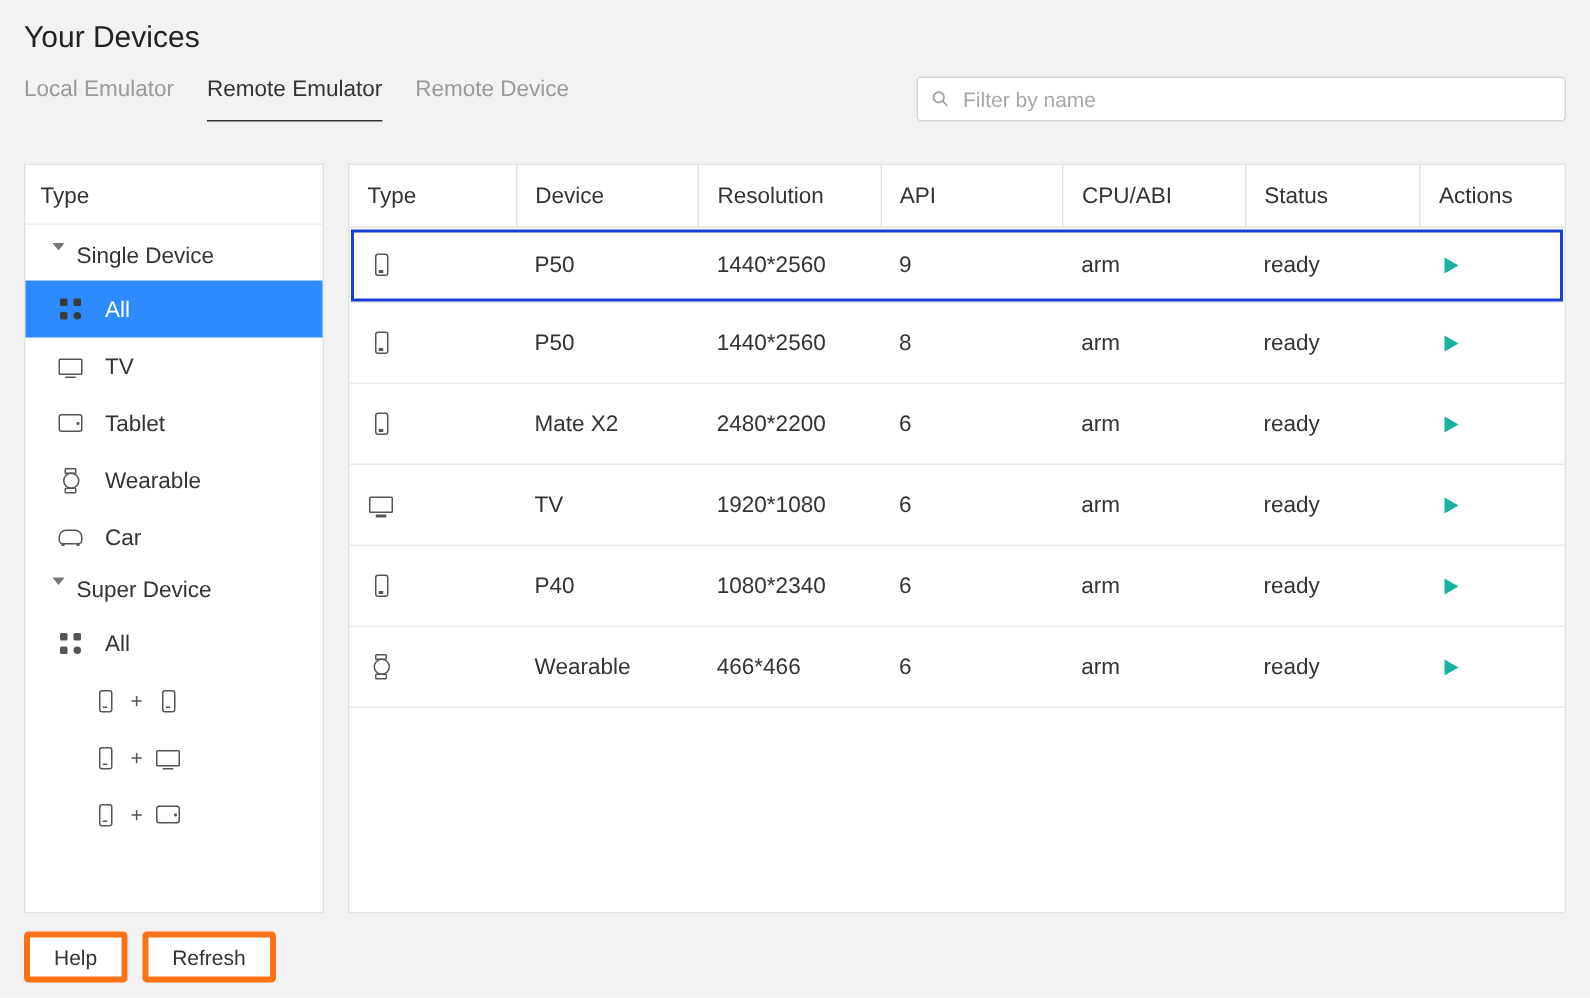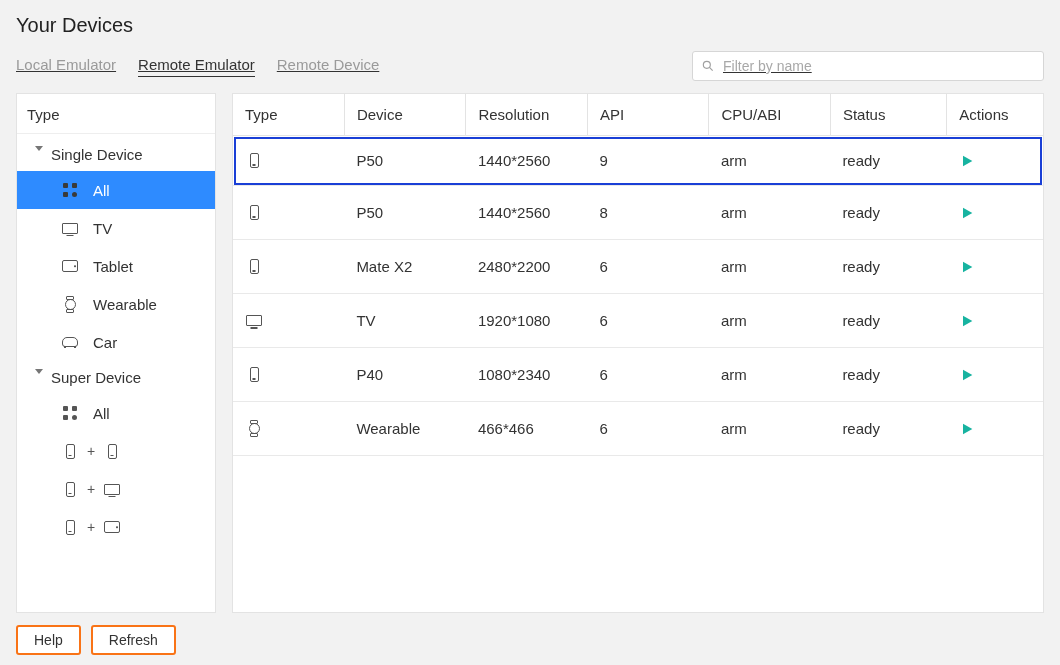--- a/index.html
+++ b/index.html
@@ -22,38 +22,36 @@
     flex-direction: column;
   }
   .title {
     font-size: 20px;
     font-weight: 400;
     color: #222;
     margin: 2px 0 14px 0;
   }
   .topbar {
     display: flex;
-    align-items: center;
-    margin-bottom: 12px;
-    text-decoration: underline;
+    margin-bottom: 28px;
   }
   .tabs { display: flex; gap: 22px; }
   .tab {
     font-size: 15px;
     color: #9a9a9a;
     padding-bottom: 3px;
     cursor: pointer;
   }
   .tab.active {
     color: #333;
     border-bottom: 1.5px solid #333;
   }
   .spacer { flex: 1; }
   .searchbox {
-    width: 352px;
+    width: 433px;
     height: 30px;
     border: 1px solid #d6d6d6;
     border-radius: 3px;
     background: #fff;
     display: flex;
     align-items: center;
     padding: 0 8px;
     gap: 6px;
   }
   .searchbox input {
@@ -98,21 +96,21 @@
     width: 0; height: 0;
     border-left: 4px solid transparent;
     border-right: 4px solid transparent;
     border-top: 5px solid #767676;
     margin-right: 2px;
   }
   .tree-item {
     height: 38px;
     display: flex;
     align-items: center;
-    padding-left: 44px;
+    padding-left: 21px;
     gap: 14px;
     font-size: 15px;
     color: #333;
     cursor: pointer;
   }
   .tree-item.selected {
     background: #2e8bff;
     color: #fff;
   }
   .tree-item.selected .dev-icon { color: #3a3a3a; }
@@ -200,21 +198,21 @@
   .i-all::after  { left:9px; top:9px; border-radius:50%; }
 
   .i-search { color:#a0a0a0; display:inline-flex; }
 
   .footer {
     display: flex;
     gap: 10px;
     margin-top: 12px;
   }
   .btn {
-    border: 2px solid #f97316;
+    border: 4px solid #f97316;
     background: #fff;
     border-radius: 3px;
     padding: 5px 16px;
     font-size: 14px;
     color: #333;
     cursor: pointer;
   }
 </style>
 </head>
 <body>

